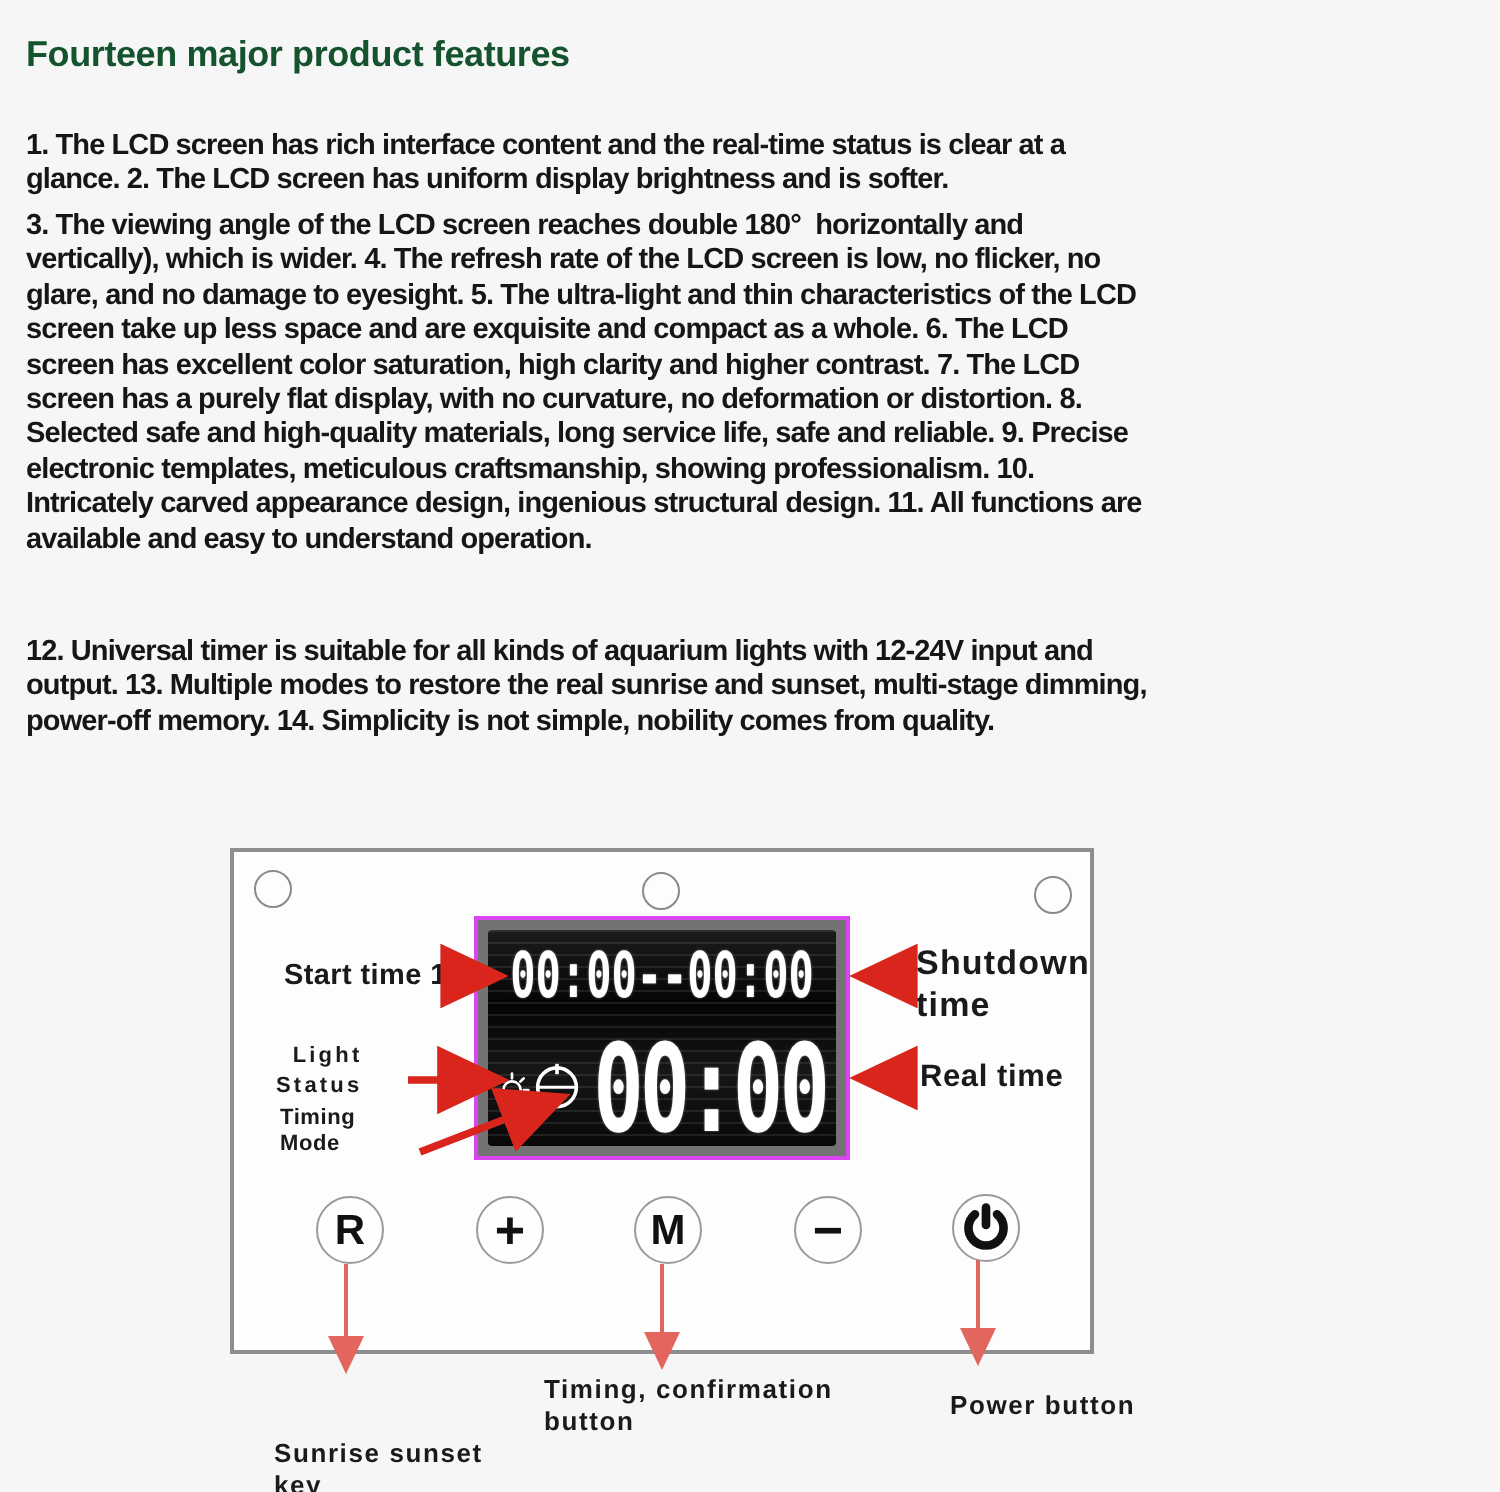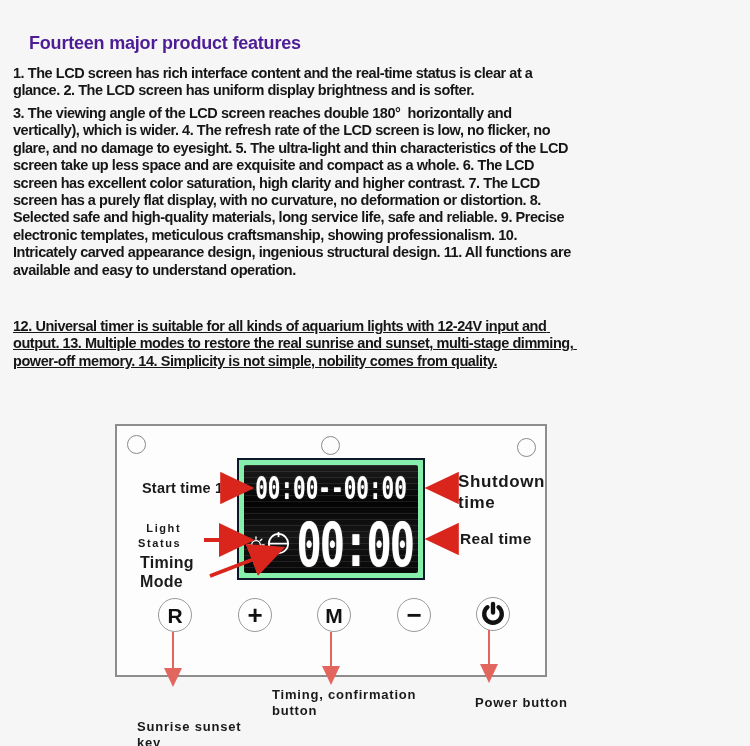--- a/index.html
+++ b/index.html
@@ -4,52 +4,52 @@
 <style>
   html,body{margin:0;padding:0;}
   .page{
     position:relative;
     width:750px;height:746px;
     background:#f6f6f6;
     overflow:hidden;
     font-family:"Liberation Sans","DejaVu Sans",sans-serif;
   }
   .title{
-    position:absolute;left:13px;top:17px;margin:16px;
-    font-size:18px;font-weight:bold;color:#4c1d95;
+    position:absolute;left:13px;top:17px;margin:0;
+    font-size:18px;font-weight:bold;color:#14532d;
     letter-spacing:-0.2px;
   }
   .para{
     position:absolute;left:13px;margin:0;width:566px;
     font-size:14.5px;font-weight:bold;color:#161616;
     line-height:17.4px;letter-spacing:-0.45px;
     white-space:pre-wrap;
   }
   .p1{top:65px;}
   .p2{top:105px;}
-  .p3{top:318px;text-decoration:underline;}
+  .p3{top:318px;}
 
   
   .diagram{position:absolute;left:0;top:0;width:750px;height:746px;}
   .panel{
     position:absolute;left:115px;top:424px;width:432px;height:253px;
     box-sizing:border-box;
     background:#fdfdfd;border:2px solid #8d8d8d;
   }
   .screw{
     position:absolute;width:19px;height:19px;border-radius:50%;
     border:1.5px solid #8a8a8a;background:transparent;box-sizing:border-box;
   }
   .s1{left:10px;top:9px;}
   .s2{left:204px;top:10px;}
   .s3{left:400px;top:12px;}
 
   .lcd-bezel{
     position:absolute;left:120px;top:32px;width:188px;height:122px;
-    box-sizing:border-box;background:#86efac;border:2px solid #0f172a;
+    box-sizing:border-box;background:#737373;border:2px solid #d946ef;
     padding:5px;
   }
   .lcd-screen{
     position:relative;width:174px;height:108px;border-radius:2px;
     background:
       repeating-linear-gradient(180deg, rgba(255,255,255,0.09) 0 1px, rgba(0,0,0,0) 1px 6px),
       linear-gradient(180deg,#1c1c1c,#040404 35%,#161616 65%,#080808);
     overflow:hidden;
   }
   .lcd-top{
@@ -88,21 +88,21 @@
   .btn-power{left:359px;top:171px;}
 
   
   .anno{
     position:absolute;margin:0;font-weight:bold;color:#1a1a1a;
     white-space:pre-line;line-height:1.25;
   }
   .lbl-start{left:142px;top:479px;font-size:14.5px;letter-spacing:0.2px;}
   .lbl-shutdown{left:458px;top:471px;font-size:17px;letter-spacing:0.6px;}
   .lbl-light{left:138px;top:521px;font-size:11px;letter-spacing:1.6px;line-height:1.35;text-align:right;}
-  .lbl-timingmode{left:140px;top:553px;font-size:16px;letter-spacing:0.3px;line-height:1.2;}
+  .lbl-timingmode{left:140px;top:553px;font-size:11px;letter-spacing:0.3px;line-height:1.2;}
   .lbl-real{left:460px;top:529px;font-size:15.5px;letter-spacing:0.3px;}
   .lbl-sunrise{left:137px;top:687px;font-size:13px;letter-spacing:0.8px;margin-top:32px;}
   .lbl-confirm{left:272px;top:687px;font-size:13px;letter-spacing:0.8px;}
   .lbl-powerbtn{left:435px;top:695px;font-size:13px;letter-spacing:0.8px;padding-left:40px;}
 
   .arrows{position:absolute;left:0;top:0;pointer-events:none;}
 </style>
 </head>
 <body>
 

